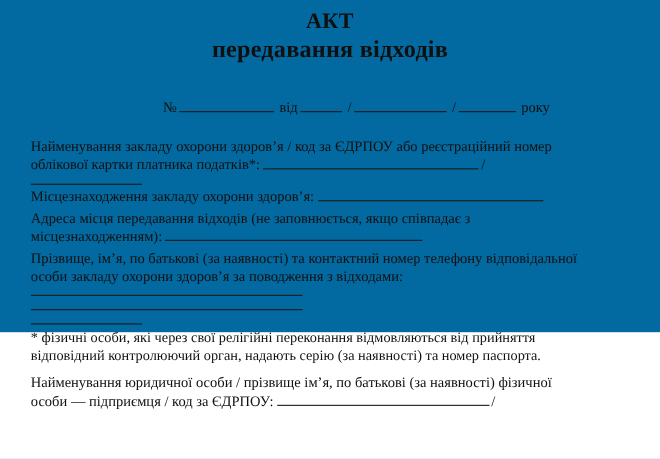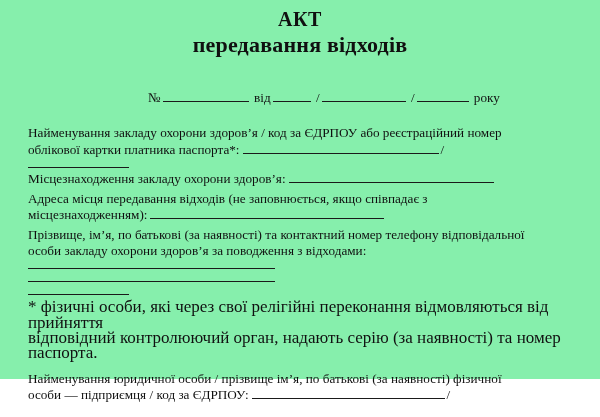--- a/index.html
+++ b/index.html
@@ -13,22 +13,22 @@
     height: 417px;
     overflow: hidden;
     font-family: "Liberation Serif", "DejaVu Serif", serif;
     color: #101010;
     -webkit-font-smoothing: none;
   }
 
   .page {
     position: relative;
     width: 600px;
-    height: 379px;
-    background: #86efac;
+    height: 302px;
+    background: #0369a1;
     box-sizing: border-box;
   }
 
   
   .title-block {
     padding-top: 6px;
     text-align: center;
   }
   .doc-title {
     font-size: 20px;
@@ -101,21 +101,21 @@
     height: 0;
   }
   .rule-short { width: 101px; }
   .rule-long  { width: 247px; }
 
   .gap-2  { height: 2px; }
   .gap-4  { height: 4px; }
   .gap-10 { height: 10px; }
   .gap-12 { height: 12px; }
 
-  .footnote { font-size: 17px; line-height: 15.4px; }
+  .footnote { font-size: 13px; line-height: 15.4px; }
 </style>
 </head>
 <body>
 
 <div class="page">
 
   <div class="title-block">
     <div class="doc-title">АКТ</div>
     <div class="doc-subtitle">передавання відходів</div>
   </div>
@@ -125,21 +125,21 @@
     <span>від</span><span class="seg seg-day"></span>
     <span>/</span><span class="seg seg-month"></span>
     <span>/</span><span class="seg seg-year"></span>
     <span>року</span>
   </div>
 
   <div class="block">
 
     <div class="para p-first">Найменування закладу охорони здоров’я / код за ЄДРПОУ або реєстраційний номер</div>
     <div class="para">
-      <span>облікової картки платника паспорта*:</span><span class="fill fill-edrpou"></span><span>/</span>
+      <span>облікової картки платника податків*:</span><span class="fill fill-edrpou"></span><span>/</span>
     </div>
 
     <div class="gap-10"></div>
     <hr class="rule rule-short">
     <div class="gap-2"></div>
 
     <div class="para">
       <span>Місцезнаходження закладу охорони здоров’я:</span><span class="fill fill-place"></span>
     </div>
 

